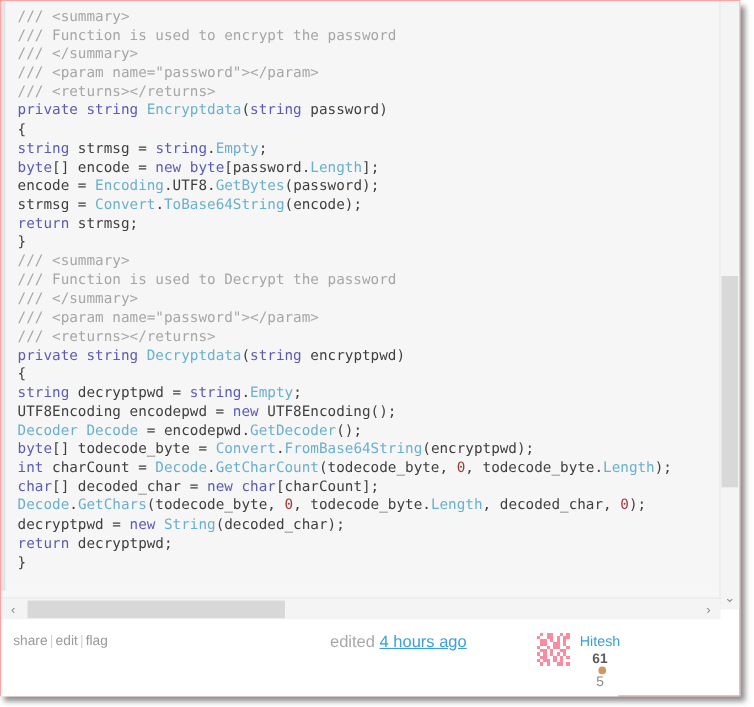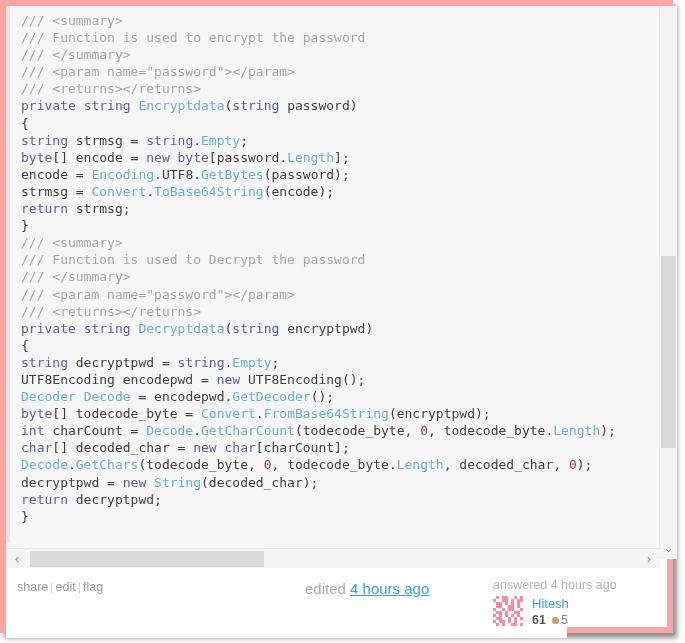--- a/index.html
+++ b/index.html
@@ -10,21 +10,21 @@
     font-family: "Liberation Sans", sans-serif;
     overflow: hidden;
   }
 
   #card {
     position: absolute;
     left: 0; top: 0;
     width: 673px;
     height: 633px;
     background: #ffffff;
-    border: 6px solid #fca5a5;
+    border: 1px solid #fca5a5;
     box-shadow: 4px 5px 5px rgba(0,0,0,0.45);
   }
 
   
   #code-area {
     position: absolute;
     left: 0; top: 0;
     width: 671px;
     height: 553px;
     background: #f7f7f7;
@@ -176,20 +176,21 @@
     display: block;
     line-height: 16px;
   }
   #rep-row {
     margin-top: 1px;
     font-size: 12.5px;
     color: #6a6a6a;
     display: flex;
     align-items: center;
     line-height: 14px;
+    flex-direction: column;
   }
   #rep { font-weight: bold; color: #5c5c5c; }
   .badge-dot {
     display: inline-block;
     width: 7px; height: 7px;
     border-radius: 50%;
     background: #cc9a5c;
     margin: 0 2px 0 6px;
   }
   #bronze-count { color: #8a8a8a; }
@@ -252,21 +253,20 @@
     <div id="actions">
       <a href="#">share</a><span class="sep">|</span><a href="#">edit</a><span class="sep">|</span><a href="#">flag</a>
     </div>
 
     <div id="edited">
       <span>edited</span>
       <a href="#" class="lnk">4 hours ago</a>
     </div>
 
     <div id="usercard">
-      <div id="answered-line">answered 4 hours ago</div>
       <div id="user-row">
         <div id="avatar">
           <svg width="33" height="33" viewBox="0 0 11 11" shape-rendering="crispEdges">
             <rect x="1" y="0" width="1" height="1" fill="#f98ca0"></rect>
             <rect x="3" y="0" width="2" height="1" fill="#f98ca0"></rect>
             <rect x="7" y="0" width="1" height="1" fill="#f98ca0"></rect>
             <rect x="9" y="0" width="1" height="1" fill="#f98ca0"></rect>
             <rect x="0" y="1" width="1" height="1" fill="#f98ca0"></rect>
             <rect x="3" y="1" width="2" height="1" fill="#f98ca0"></rect>
             <rect x="6" y="1" width="1" height="1" fill="#f98ca0"></rect>

